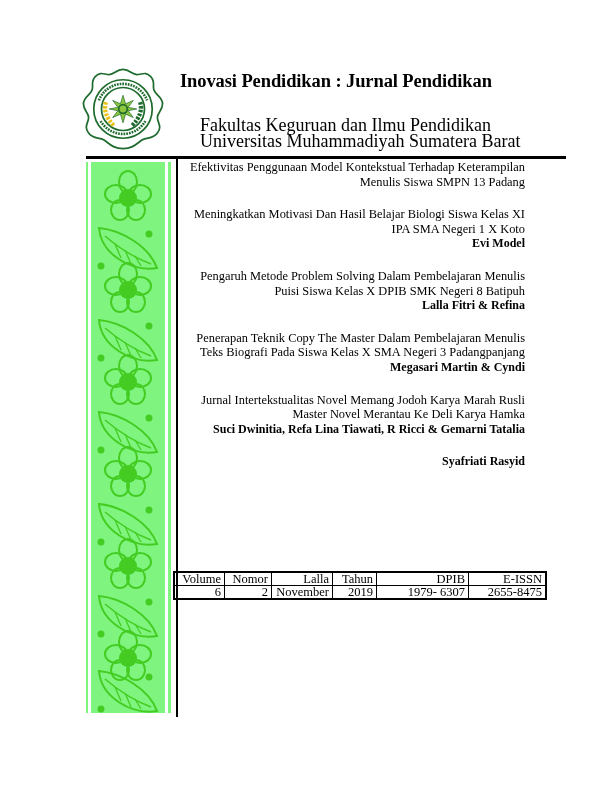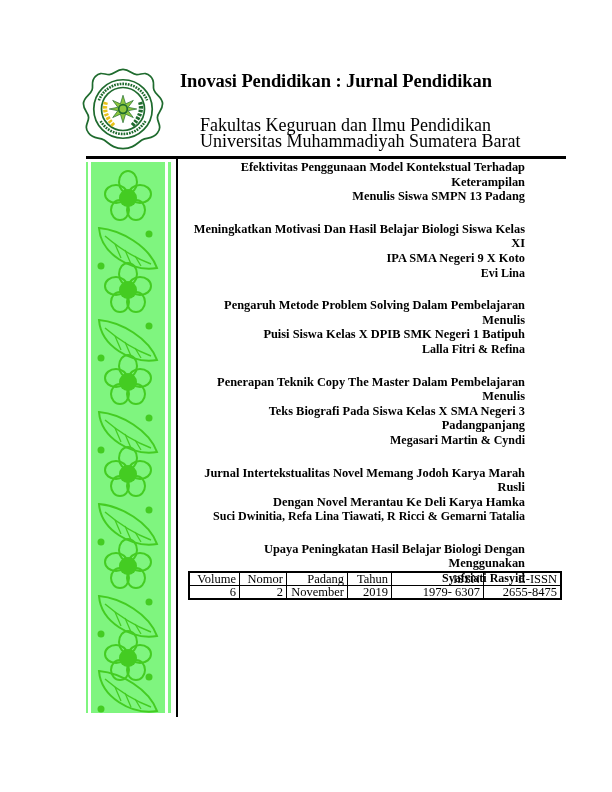--- a/index.html
+++ b/index.html
@@ -14,24 +14,24 @@
 
   .hbar { position: absolute; left: 86px; top: 156px; width: 480px; height: 3px; background: #000; }
   .vbar { position: absolute; left: 176px; top: 156px; width: 2px; height: 561px; background: #000; }
 
   .green-left-stripe { position: absolute; left: 86px; top: 162px; width: 2px; height: 551px; background: #7ff57f; }
   .green-panel { position: absolute; left: 91px; top: 162px; width: 74px; height: 551px; background: #7ff57f; overflow: hidden; }
   .green-right-stripe { position: absolute; left: 168px; top: 162px; width: 3px; height: 551px; background: #7ff57f; }
 
   .articles { position: absolute; left: 186px; top: 160px; width: 339px; text-align: right; }
   .article { margin-bottom: 18px; }
-  .article .title { font-size: 12.4px; line-height: 14.6px; font-weight: bold; }
+  .article .title { font-size: 12.4px; line-height: 14.6px; }
   .article .authors { font-size: 12px; line-height: 14.6px; font-weight: bold; }
 
-  table.meta { position: absolute; left: 188px; top: 571px; border-collapse: collapse;
+  table.meta { position: absolute; left: 173px; top: 571px; border-collapse: collapse;
                font-size: 12.5px; }
   table.meta td { border: 1.5px solid #000; padding: 0 3px; text-align: right; line-height: 12px; height: 12px; }
   table.meta { border: 2px solid #000; }
 </style>
 </head>
 <body>
 
 <div class="logo">
   <svg viewBox="0 0 100 100" width="86" height="86">
 
@@ -107,65 +107,64 @@
   <div class="article">
     <div class="title">
       <div>Efektivitas Penggunaan Model Kontekstual Terhadap Keterampilan</div>
       <div>Menulis Siswa SMPN 13 Padang</div>
     </div>
   </div>
 
   <div class="article">
     <div class="title">
       <div>Meningkatkan Motivasi Dan Hasil Belajar Biologi Siswa Kelas XI</div>
-      <div>IPA SMA Negeri 9 X Koto</div>
+      <div>IPA SMA Negeri 1 X Koto</div>
     </div>
-    <div class="authors">Evi Lina</div>
+    <div class="authors">Evi Model</div>
   </div>
 
   <div class="article">
     <div class="title">
       <div>Pengaruh Metode Problem Solving Dalam Pembelajaran Menulis</div>
-      <div>Puisi Siswa Kelas X DPIB SMK Negeri 1 Batipuh</div>
+      <div>Puisi Siswa Kelas X DPIB SMK Negeri 8 Batipuh</div>
     </div>
     <div class="authors">Lalla Fitri &amp; Refina</div>
   </div>
 
   <div class="article">
     <div class="title">
       <div>Penerapan Teknik Copy The Master Dalam Pembelajaran Menulis</div>
       <div>Teks Biografi Pada Siswa Kelas X SMA Negeri 3 Padangpanjang</div>
     </div>
     <div class="authors">Megasari Martin &amp; Cyndi</div>
   </div>
 
   <div class="article">
     <div class="title">
       <div>Jurnal Intertekstualitas Novel Memang Jodoh Karya Marah Rusli</div>
-      <div>Dengan Novel Merantau Ke Deli Karya Hamka</div>
+      <div>Master Novel Merantau Ke Deli Karya Hamka</div>
     </div>
     <div class="authors">Suci Dwinitia, Refa Lina Tiawati, R Ricci &amp; Gemarni Tatalia</div>
   </div>
 
   <div class="article">
     <div class="title">
-      <div>Upaya Peningkatan Hasil Belajar Biologi Dengan Menggunakan</div>
     </div>
     <div class="authors">Syafriati Rasyid</div>
   </div>
 </div>
 
 <table class="meta">
   <tbody>
       <tr>
     <td style="width:43px">Volume</td>
     <td style="width:40px">Nomor</td>
-    <td style="width:54px">Padang</td>
+    <td style="width:54px">Lalla</td>
     <td style="width:37px">Tahun</td>
-    <td style="width:85px">ISSN</td>
+    <td style="width:85px">DPIB</td>
     <td style="width:70px">E-ISSN</td>
   </tr>
   <tr>
     <td>6</td>
     <td>2</td>
     <td>November</td>
     <td>2019</td>
     <td>1979- 6307</td>
     <td>2655-8475</td>
   </tr>

